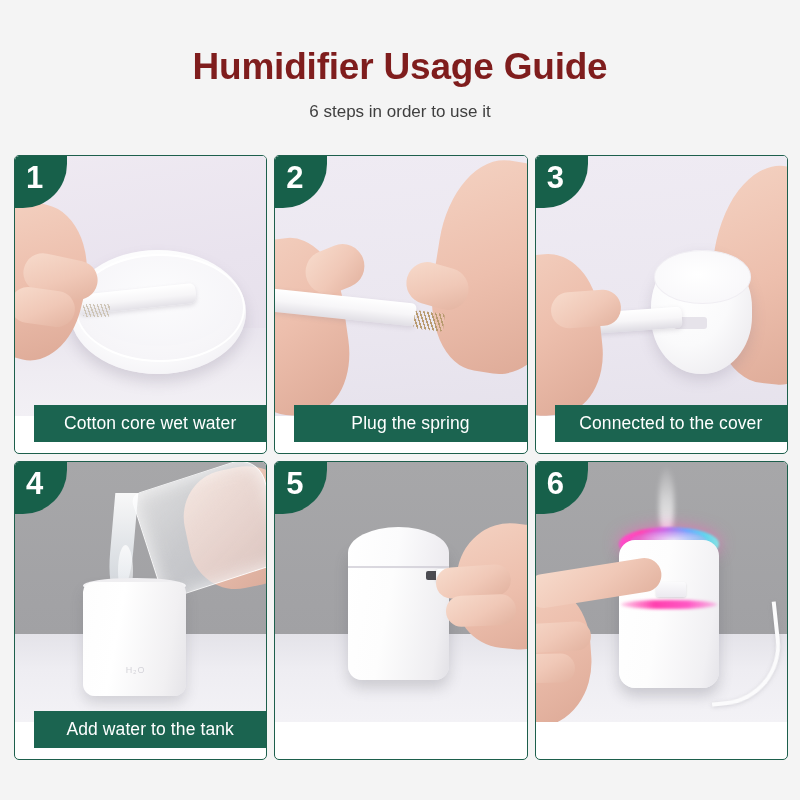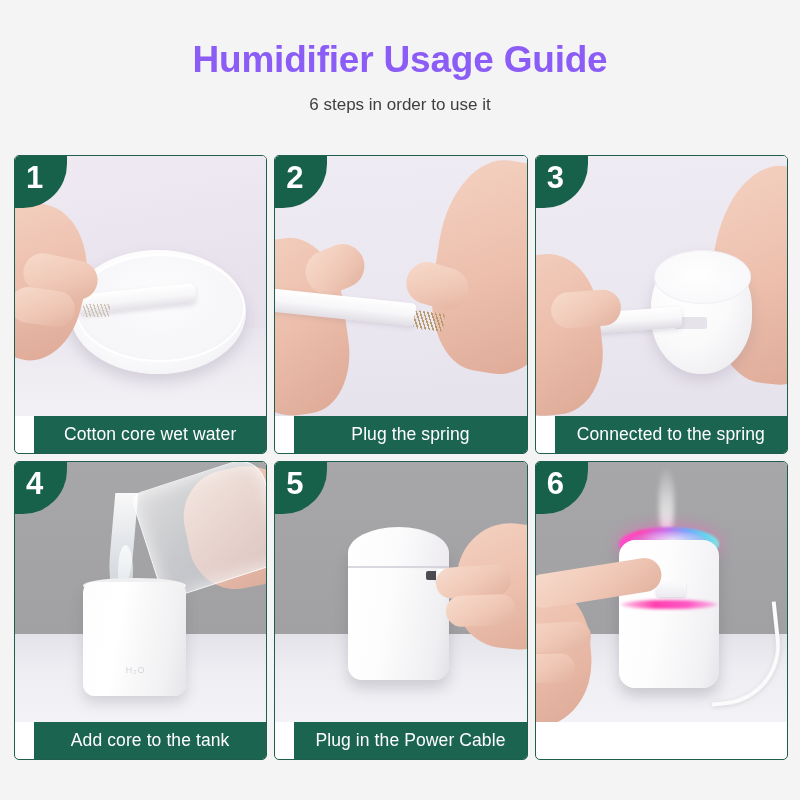--- a/index.html
+++ b/index.html
@@ -21,24 +21,24 @@
   }
 
   
   .header {
     padding-top: 38px;
     text-align: center;
   }
   .title {
     font-size: 37px;
     font-weight: bold;
-    color: #8b5cf6;
+    color: #7f1d1d;
     letter-spacing: -0.2px;
     line-height: 1.1;
-    margin: 2px;
+    margin: 9px;
   }
   .subtitle {
     font-size: 17px;
     color: #3f3f3f;
     margin: 14px 0 0 0;
     font-weight: normal;
   }
 
   
   .grid {
@@ -86,21 +86,21 @@
     font-size: 31px;
     font-weight: bold;
     line-height: 1;
     margin: 6px 0 0 11px;
     font-family: "Liberation Sans", sans-serif;
   }
 
   
   .caption {
     position: absolute;
-    left: 0; right: 0; bottom: 0;
+    left: 0; right: 0; bottom: 11px;
     height: 37px;
     background: #1b6450;
     color: #ffffff;
     font-size: 17.5px;
     display: flex;
     align-items: center;
     justify-content: center;
     letter-spacing: 0.1px;
     margin-left: 19px;
   }
@@ -466,60 +466,59 @@
           <div class="lid-top"></div>
           <div class="lid-slot"></div>
           <div class="wick3"></div>
           <div class="hand3L skin"></div>
           <div class="hand3L-f skin skin-l"></div>
         </div>
       </div>
       <div class="badge">
         <span class="badge-num">3</span>
       </div>
-      <div class="caption">Connected to the spring</div>
+      <div class="caption">Connected to the cover</div>
     </div>
 
     <div class="panel">
       <div class="photo">
         <div class="scene bg-gray">
           <div class="table-surface"></div>
           <div class="glass-hand skin"></div>
           <div class="glass"></div>
           <div class="stream"></div>
           <div class="stream2"></div>
           <div class="tank4-rim"></div>
           <div class="tank4"></div>
           <div class="h2o">H₂O</div>
         </div>
       </div>
       <div class="badge">
         <span class="badge-num">4</span>
       </div>
-      <div class="caption">Add core to the tank</div>
+      <div class="caption">Add water to the tank</div>
     </div>
 
     <div class="panel">
       <div class="photo">
         <div class="scene bg-gray">
           <div class="table-surface"></div>
           <div class="body5"></div>
           <div class="cap5"></div>
           <div class="seam5"></div>
           <div class="port5"></div>
           <div class="plug5"></div>
           <div class="hand5 skin"></div>
           <div class="hand5-f1 skin skin-l"></div>
           <div class="hand5-f2 skin skin-l"></div>
         </div>
       </div>
       <div class="badge">
         <span class="badge-num">5</span>
       </div>
-      <div class="caption">Plug in the Power Cable</div>
     </div>
 
     <div class="panel">
       <div class="photo">
         <div class="scene bg-gray">
           <div class="table-surface"></div>
           <div class="mist6"></div>
           <div class="ring6"></div>
           <div class="ring6-top"></div>
           <div class="body6"></div>

